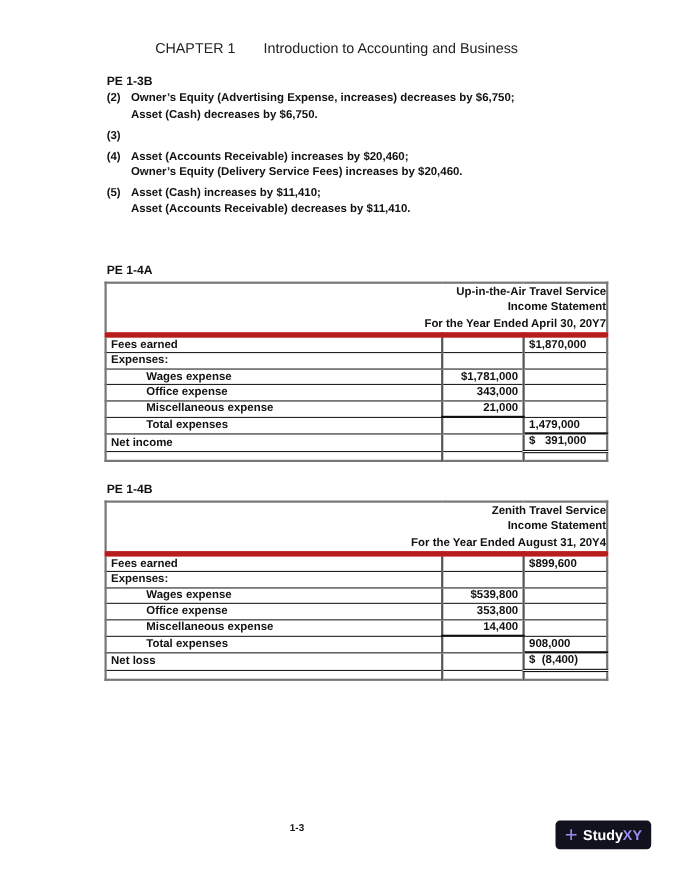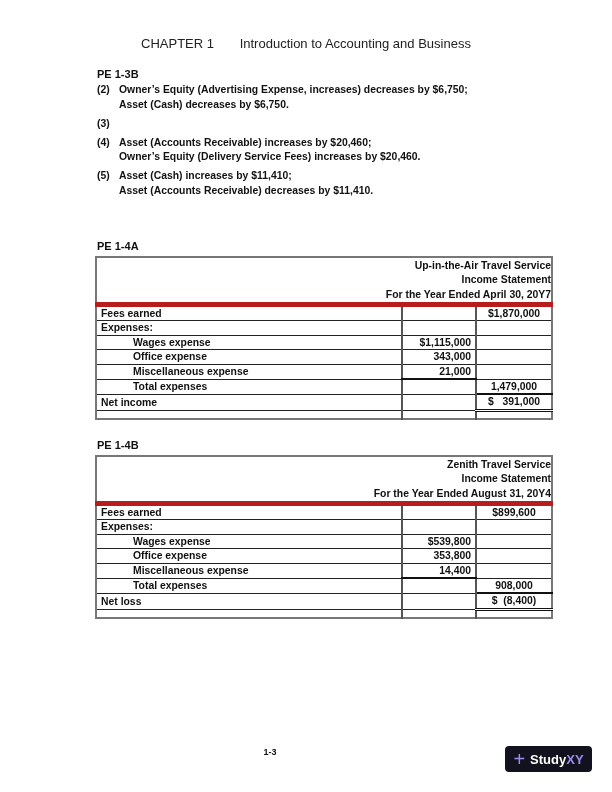--- a/index.html
+++ b/index.html
@@ -12,21 +12,21 @@
   .items { position: absolute; left: 97px; top: 83px; font-weight: bold; font-size: 10.4px; line-height: 14.5px; }
   .item { display: flex; margin-bottom: 4.5px; }
   .item .num { width: 22px; flex: none; }
   .item .lines div { white-space: nowrap; }
 
   table.stmt { position: absolute; left: 95px; width: 458px; border-collapse: collapse;
                font-weight: bold; font-size: 10.4px; border: 2px solid #777; }
   table.stmt td { border: 1px solid #222; padding: 0 4px; height: 13.5px; line-height: 13.5px; white-space: nowrap; }
   table.stmt td.hdr { text-align: right; border-bottom: 5px solid #b91c1c; height: auto; padding: 1px 0 0; line-height: 14.3px; }
   table.stmt td.mid { width: 64px; text-align: right; border-left: 2px solid #555; border-right: 2px solid #555; }
-  table.stmt td.right { width: 66px; text-align: center; }
+  table.stmt td.right { width: 66px; text-align: left; }
   table.stmt td.ind1 { padding-left: 36px; }
   table.stmt td.ind2 { padding-left: 36px; }
   table.stmt td.ul { border-bottom: 2px solid #111; }
   table.stmt td.dbl { border-bottom: 3px double #111; }
   table.stmt tr.blank td { height: 6px; line-height: 6px; }
 
   .page-num { position: absolute; top: 747px; left: 0; width: 540px; text-align: center;
               font-size: 9px; font-weight: bold; }
   .badge { position: absolute; left: 505px; top: 746px; width: 87px; height: 26px;
            background: #12121f; border-radius: 4px; display: flex; align-items: center;
@@ -87,21 +87,21 @@
     <td class="mid"></td>
     <td class="right">$1,870,000</td>
   </tr>
   <tr>
     <td>Expenses:</td>
     <td class="mid"></td>
     <td class="right"></td>
   </tr>
   <tr>
     <td class="ind1">Wages expense</td>
-    <td class="mid">$1,115,000</td>
+    <td class="mid">$1,781,000</td>
     <td class="right"></td>
   </tr>
   <tr>
     <td class="ind1">Office expense</td>
     <td class="mid">343,000</td>
     <td class="right"></td>
   </tr>
   <tr>
     <td class="ind1">Miscellaneous expense</td>
     <td class="mid ul">21,000</td>

